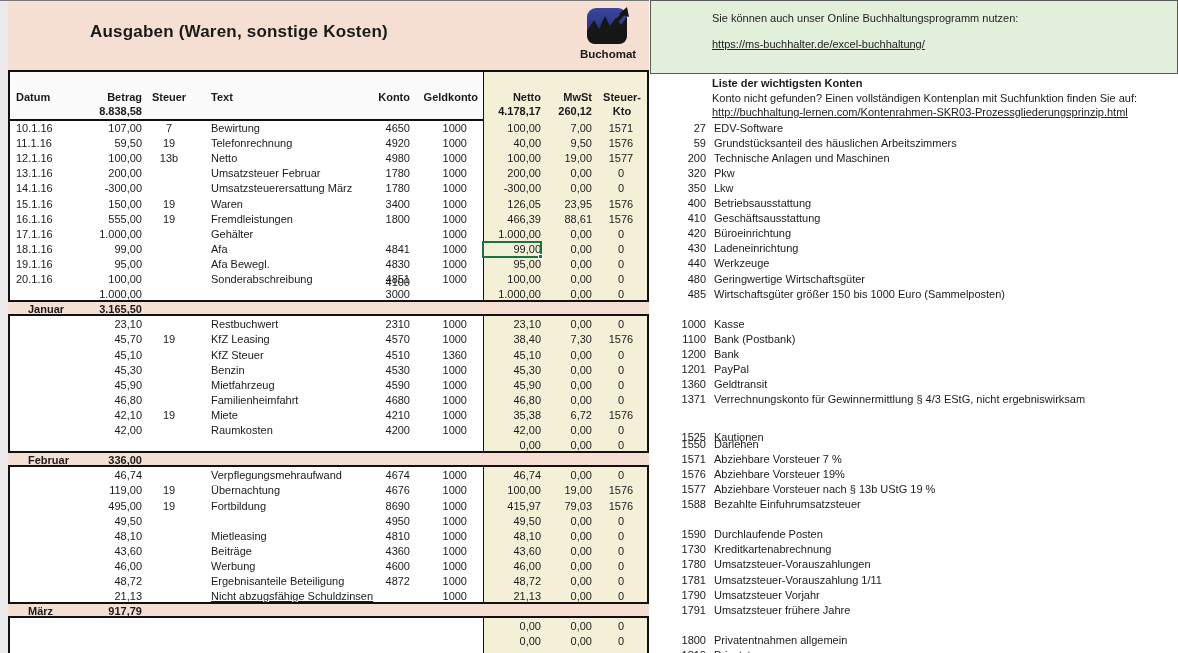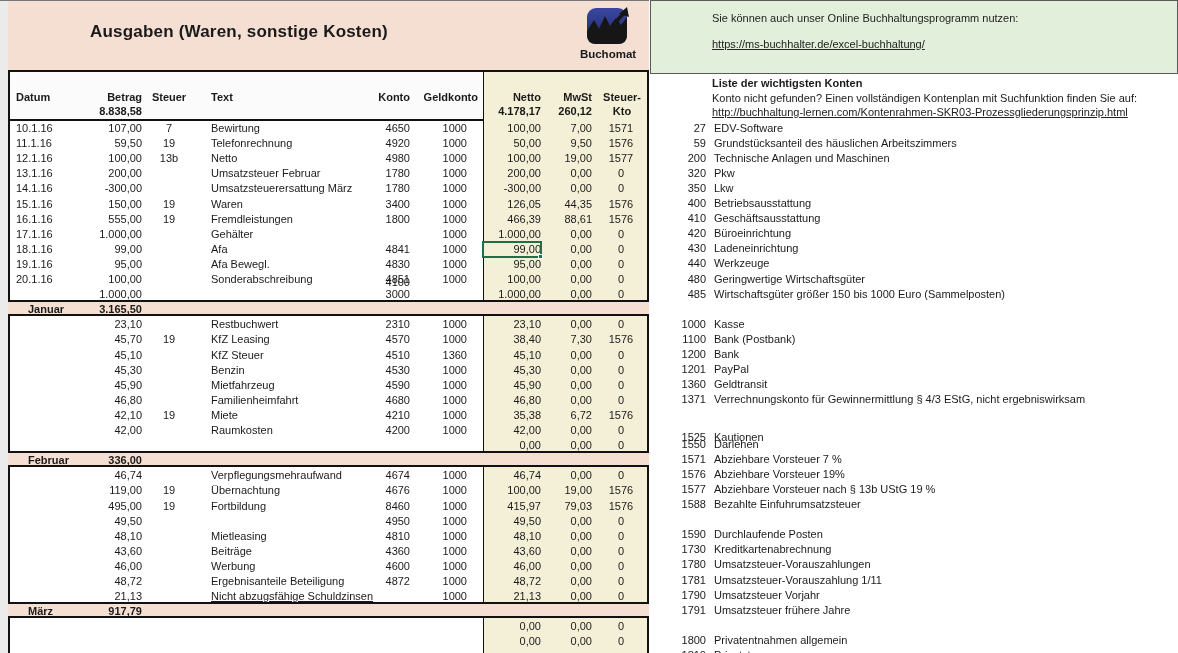--- a/index.html
+++ b/index.html
@@ -107,21 +107,21 @@
         <span class="cell r" style="left: 546px; width: 46px;">7,00</span>
         <span class="cell c" style="left: 596px; width: 50px;">1571</span>
       </div>
       <div class="row" style="top: 136px;">
         <span class="cell l" style="left: 16px; width: 60px;">11.1.16</span>
         <span class="cell r" style="left: 60px; width: 82px;">59,50</span>
         <span class="cell c" style="left: 143px; width: 52px;">19</span>
         <span class="cell l" style="left: 211px; width: 260px;">Telefonrechnung</span>
         <span class="cell r" style="left: 345px; width: 65px;">4920</span>
         <span class="cell r" style="left: 405px; width: 62px;">1000</span>
-        <span class="cell r" style="left: 486px; width: 55px;">50,00</span>
+        <span class="cell r" style="left: 486px; width: 55px;">40,00</span>
         <span class="cell r" style="left: 546px; width: 46px;">9,50</span>
         <span class="cell c" style="left: 596px; width: 50px;">1576</span>
       </div>
       <div class="row" style="top: 151px;">
         <span class="cell l" style="left: 16px; width: 60px;">12.1.16</span>
         <span class="cell r" style="left: 60px; width: 82px;">100,00</span>
         <span class="cell c" style="left: 143px; width: 52px;">13b</span>
         <span class="cell l" style="left: 211px; width: 260px;">Netto</span>
         <span class="cell r" style="left: 345px; width: 65px;">4980</span>
         <span class="cell r" style="left: 405px; width: 62px;">1000</span>
@@ -150,21 +150,21 @@
         <span class="cell c" style="left: 596px; width: 50px;">0</span>
       </div>
       <div class="row" style="top: 197px;">
         <span class="cell l" style="left: 16px; width: 60px;">15.1.16</span>
         <span class="cell r" style="left: 60px; width: 82px;">150,00</span>
         <span class="cell c" style="left: 143px; width: 52px;">19</span>
         <span class="cell l" style="left: 211px; width: 260px;">Waren</span>
         <span class="cell r" style="left: 345px; width: 65px;">3400</span>
         <span class="cell r" style="left: 405px; width: 62px;">1000</span>
         <span class="cell r" style="left: 486px; width: 55px;">126,05</span>
-        <span class="cell r" style="left: 546px; width: 46px;">44,35</span>
+        <span class="cell r" style="left: 546px; width: 46px;">23,95</span>
         <span class="cell c" style="left: 596px; width: 50px;">1576</span>
       </div>
       <div class="row" style="top: 212px;">
         <span class="cell l" style="left: 16px; width: 60px;">16.1.16</span>
         <span class="cell r" style="left: 60px; width: 82px;">555,00</span>
         <span class="cell c" style="left: 143px; width: 52px;">19</span>
         <span class="cell l" style="left: 211px; width: 260px;">Fremdleistungen</span>
         <span class="cell r" style="left: 345px; width: 65px;">1800</span>
         <span class="cell r" style="left: 405px; width: 62px;">1000</span>
         <span class="cell r" style="left: 486px; width: 55px;">466,39</span>
@@ -324,21 +324,21 @@
         <span class="cell r" style="left: 345px; width: 65px;">4676</span>
         <span class="cell r" style="left: 405px; width: 62px;">1000</span>
         <span class="cell r" style="left: 486px; width: 55px;">100,00</span>
         <span class="cell r" style="left: 546px; width: 46px;">19,00</span>
         <span class="cell c" style="left: 596px; width: 50px;">1576</span>
       </div>
       <div class="row" style="top: 499px;">
         <span class="cell r" style="left: 60px; width: 82px;">495,00</span>
         <span class="cell c" style="left: 143px; width: 52px;">19</span>
         <span class="cell l" style="left: 211px; width: 260px;">Fortbildung</span>
-        <span class="cell r" style="left: 345px; width: 65px;">8460</span>
+        <span class="cell r" style="left: 345px; width: 65px;">8690</span>
         <span class="cell r" style="left: 405px; width: 62px;">1000</span>
         <span class="cell r" style="left: 486px; width: 55px;">415,97</span>
         <span class="cell r" style="left: 546px; width: 46px;">79,03</span>
         <span class="cell c" style="left: 596px; width: 50px;">1576</span>
       </div>
       <div class="row" style="top: 514px;">
         <span class="cell r" style="left: 60px; width: 82px;">49,50</span>
         <span class="cell r" style="left: 345px; width: 65px;">4950</span>
         <span class="cell r" style="left: 405px; width: 62px;">1000</span>
         <span class="cell r" style="left: 486px; width: 55px;">49,50</span>

